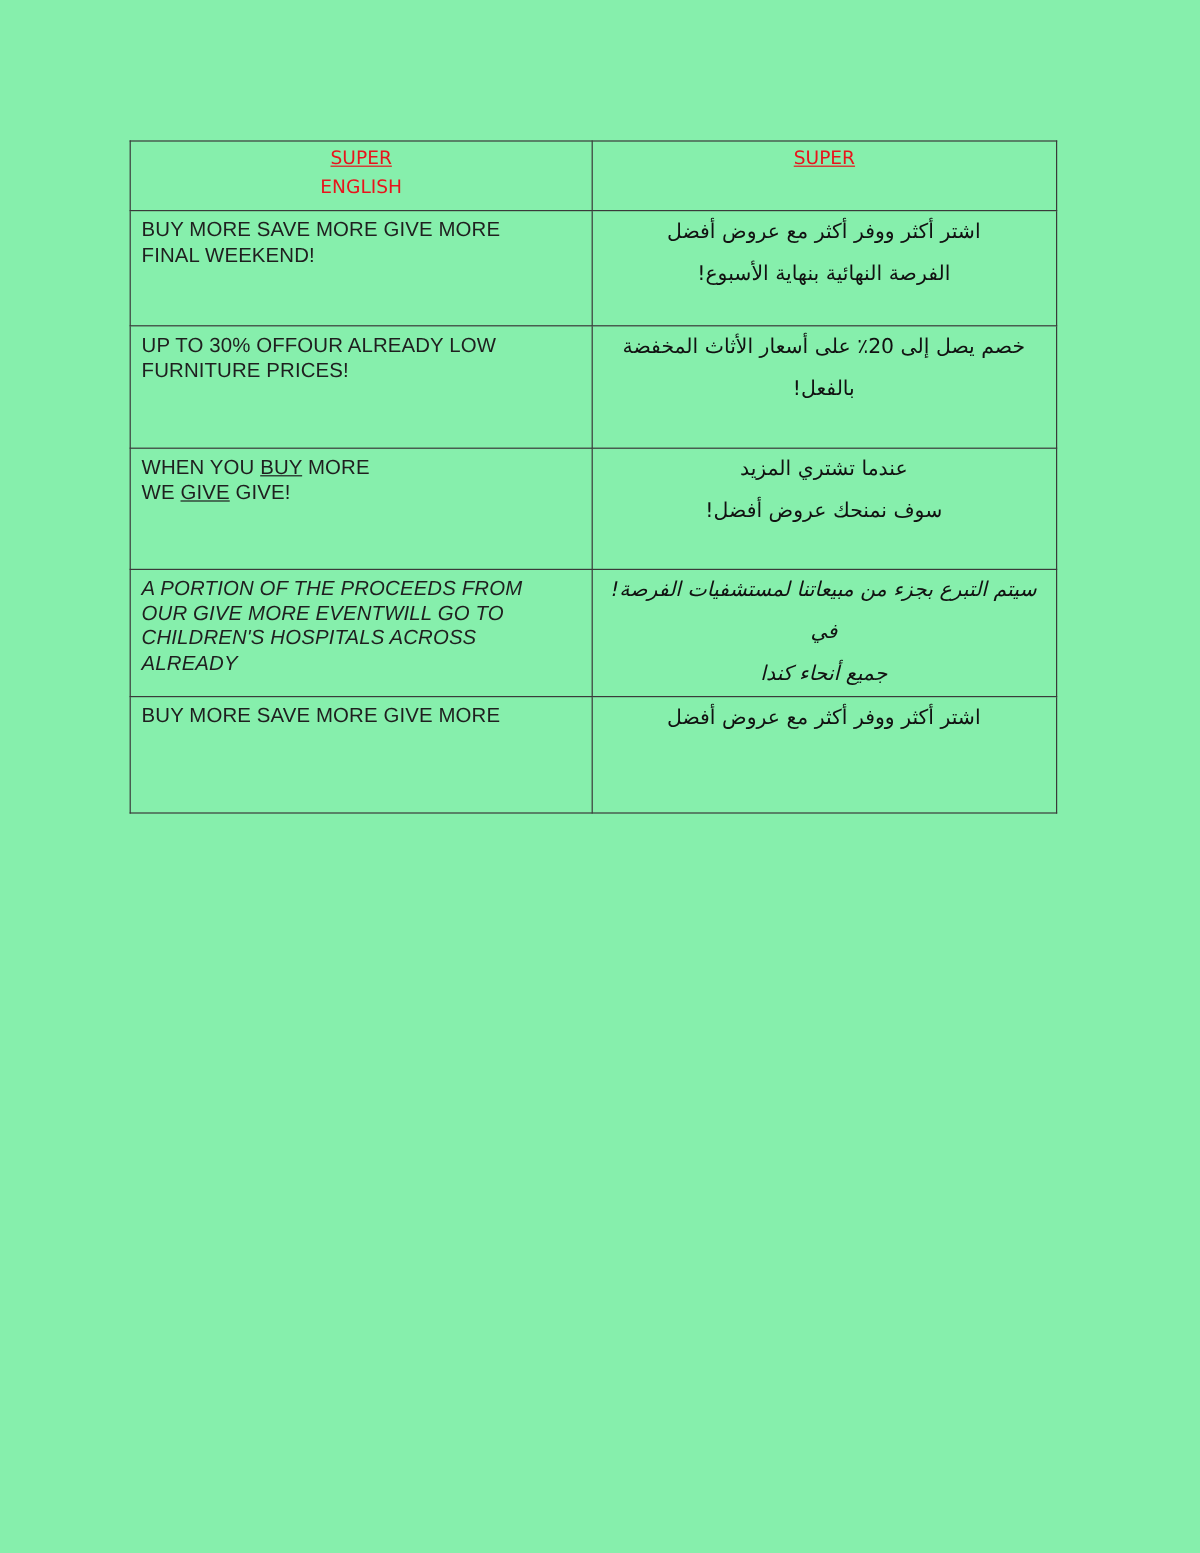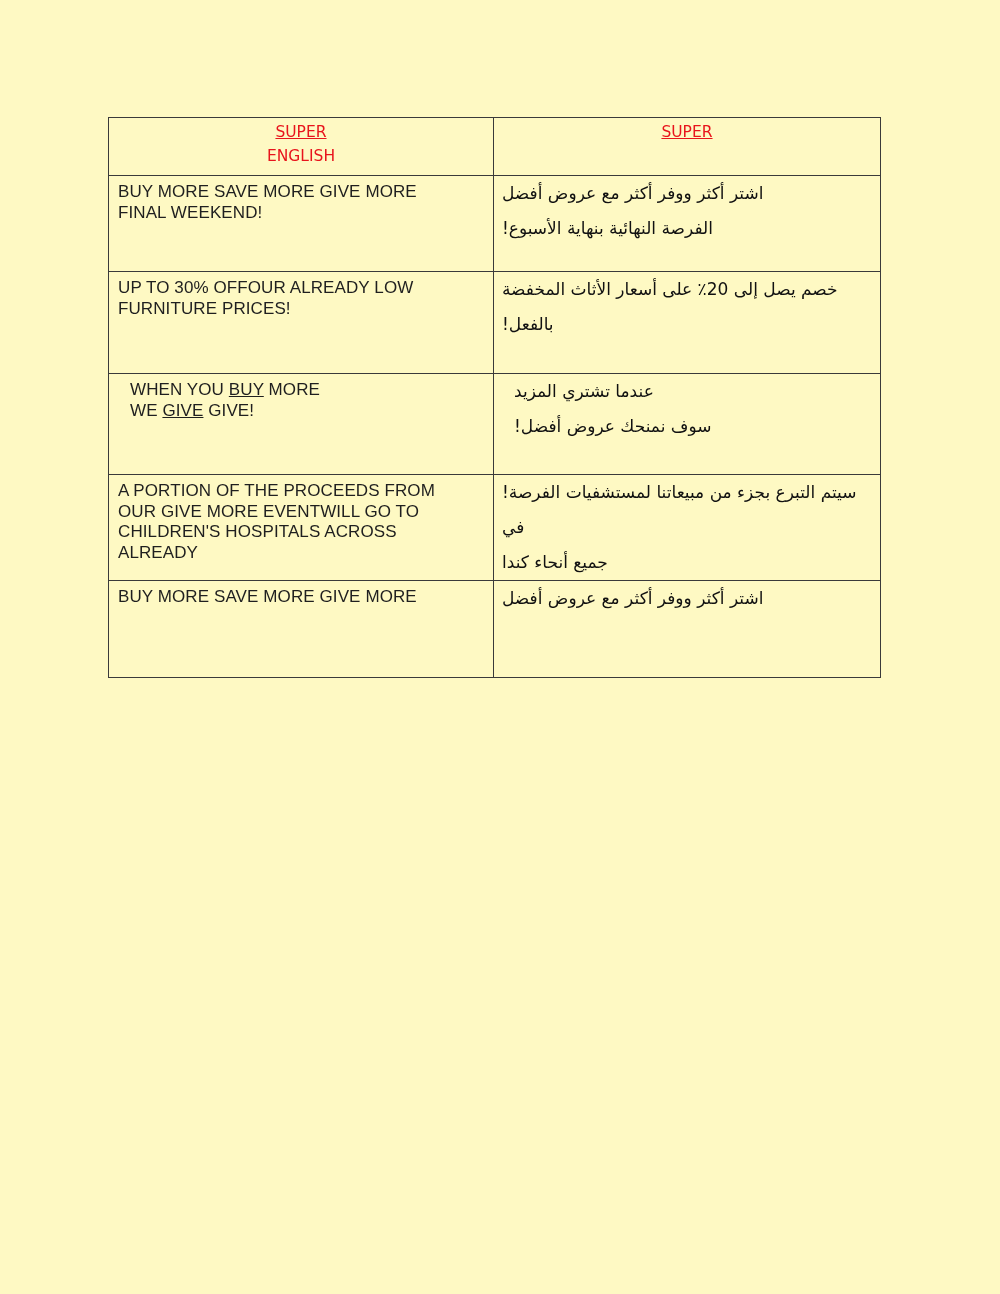--- a/index.html
+++ b/index.html
@@ -1,17 +1,17 @@
 <!DOCTYPE html>
 <html><head>
   <meta charset="utf-8">
   <style>
     html, body { margin: 0; padding: 0; background: #ffffff; }
     body { width: 1000px; height: 1294px; position: relative; overflow: hidden; }
-    .page { position: absolute; left: 0; top: 0; width: 1000px; height: 1294px; background: #fef9c3; }
+    .page { position: absolute; left: 0; top: 0; width: 1000px; height: 1294px; background: #86efac; }
     table.tr-table {
       position: absolute; left: 108px; top: 117px;
       width: 772px; border-collapse: collapse; table-layout: fixed;
     }
     table.tr-table td {
       border: 1.5px solid #3a3a3a; vertical-align: top; padding: 0; box-sizing: border-box;
     }
     col.c-en { width: 385px; }
     col.c-ar { width: 387px; }
     .hdr-cell { height: 58px; text-align: center; }
@@ -20,26 +20,26 @@
       line-height: 24px; padding-top: 2px;
     }
     .hdr-text .u { text-decoration: underline; }
     .en {
       font-family: "Liberation Sans", sans-serif; font-size: 17px; color: #1f1f1f;
       line-height: 20.5px; padding: 6px 8px 0 9px; letter-spacing: 0.1px;
     }
     .en .u { text-decoration: underline; }
     .ar {
       font-family: "DejaVu Sans", sans-serif; font-size: 17px; color: #111;
-      direction: rtl; text-align: left; line-height: 35px; padding: 0 9px 0 8px;
+      direction: rtl; text-align: center; line-height: 35px; padding: 0 9px 0 8px;
     }
     tr.r1 td { height: 96px; }
     tr.r2 td { height: 102px; }
-    tr.r3 td { height: 101px; padding-left: 12px; }
-    tr.r4 td { height: 105px; }
+    tr.r3 td { height: 101px; }
+    tr.r4 td { height: 105px; font-style: italic; }
     tr.r5 td { height: 97px; }
   </style>
 </head>
 <body>
 
 <div class="page">
   <table class="tr-table">
     <colgroup>
         <col class="c-en">
         <col class="c-ar">

